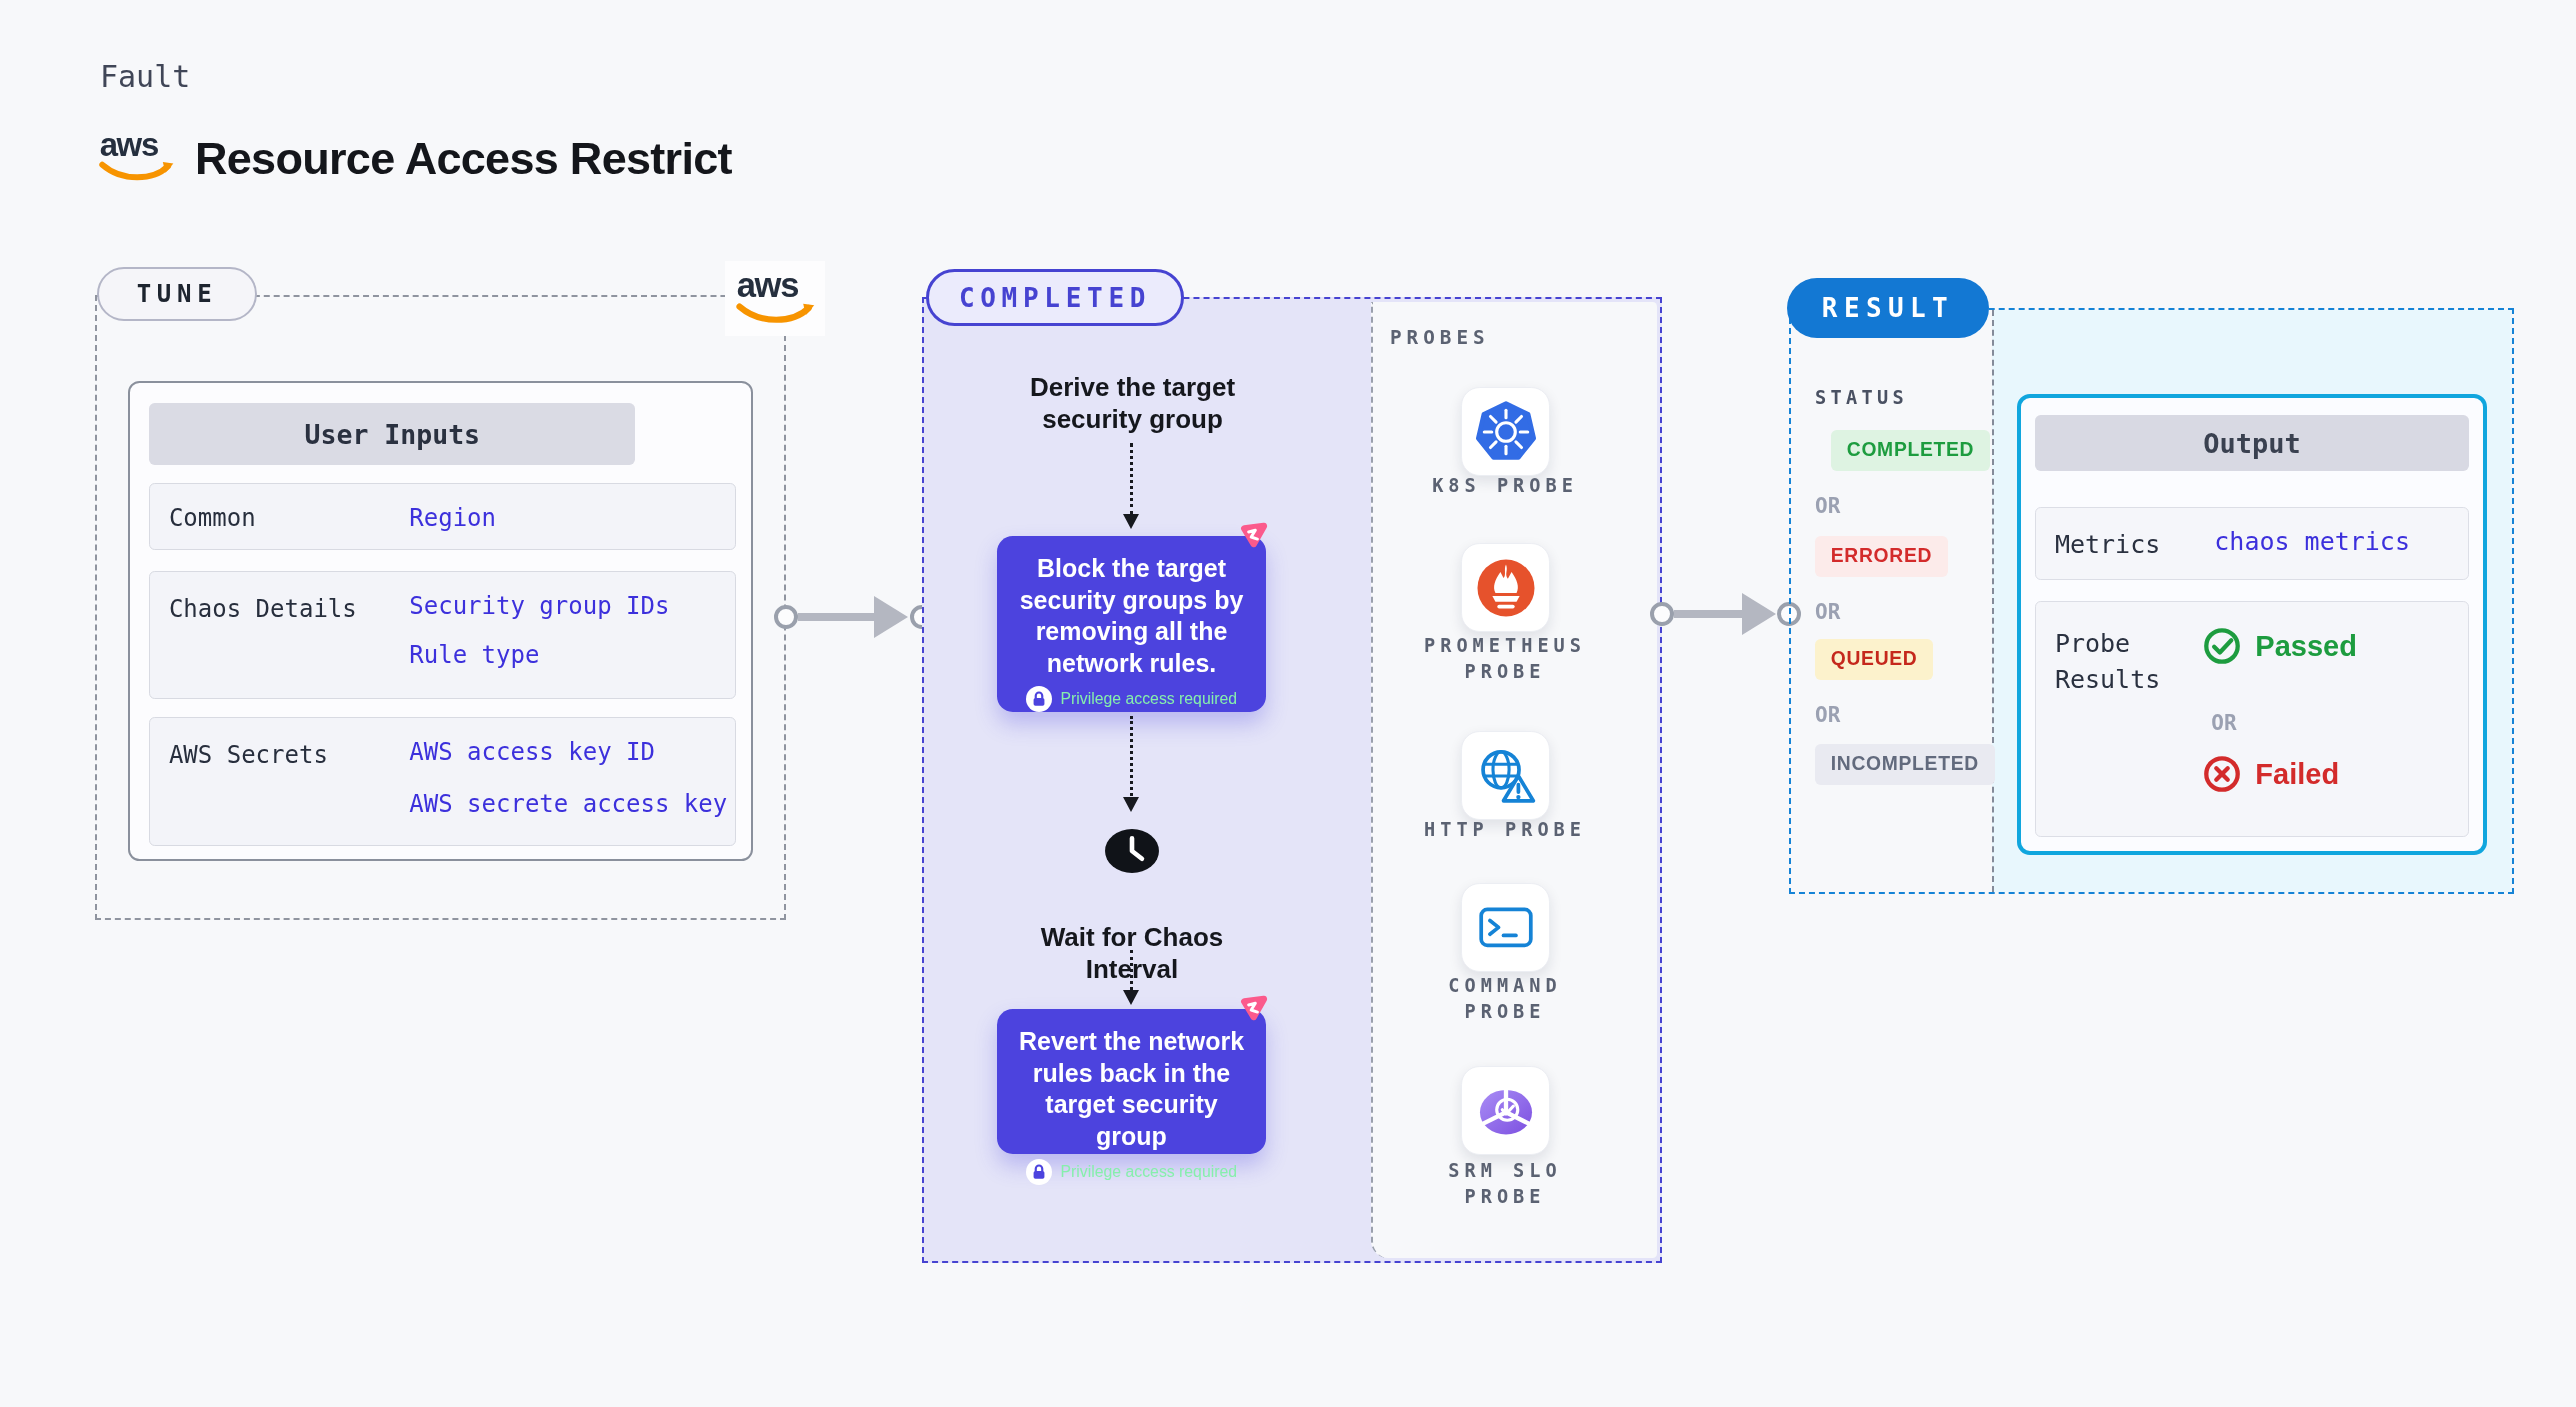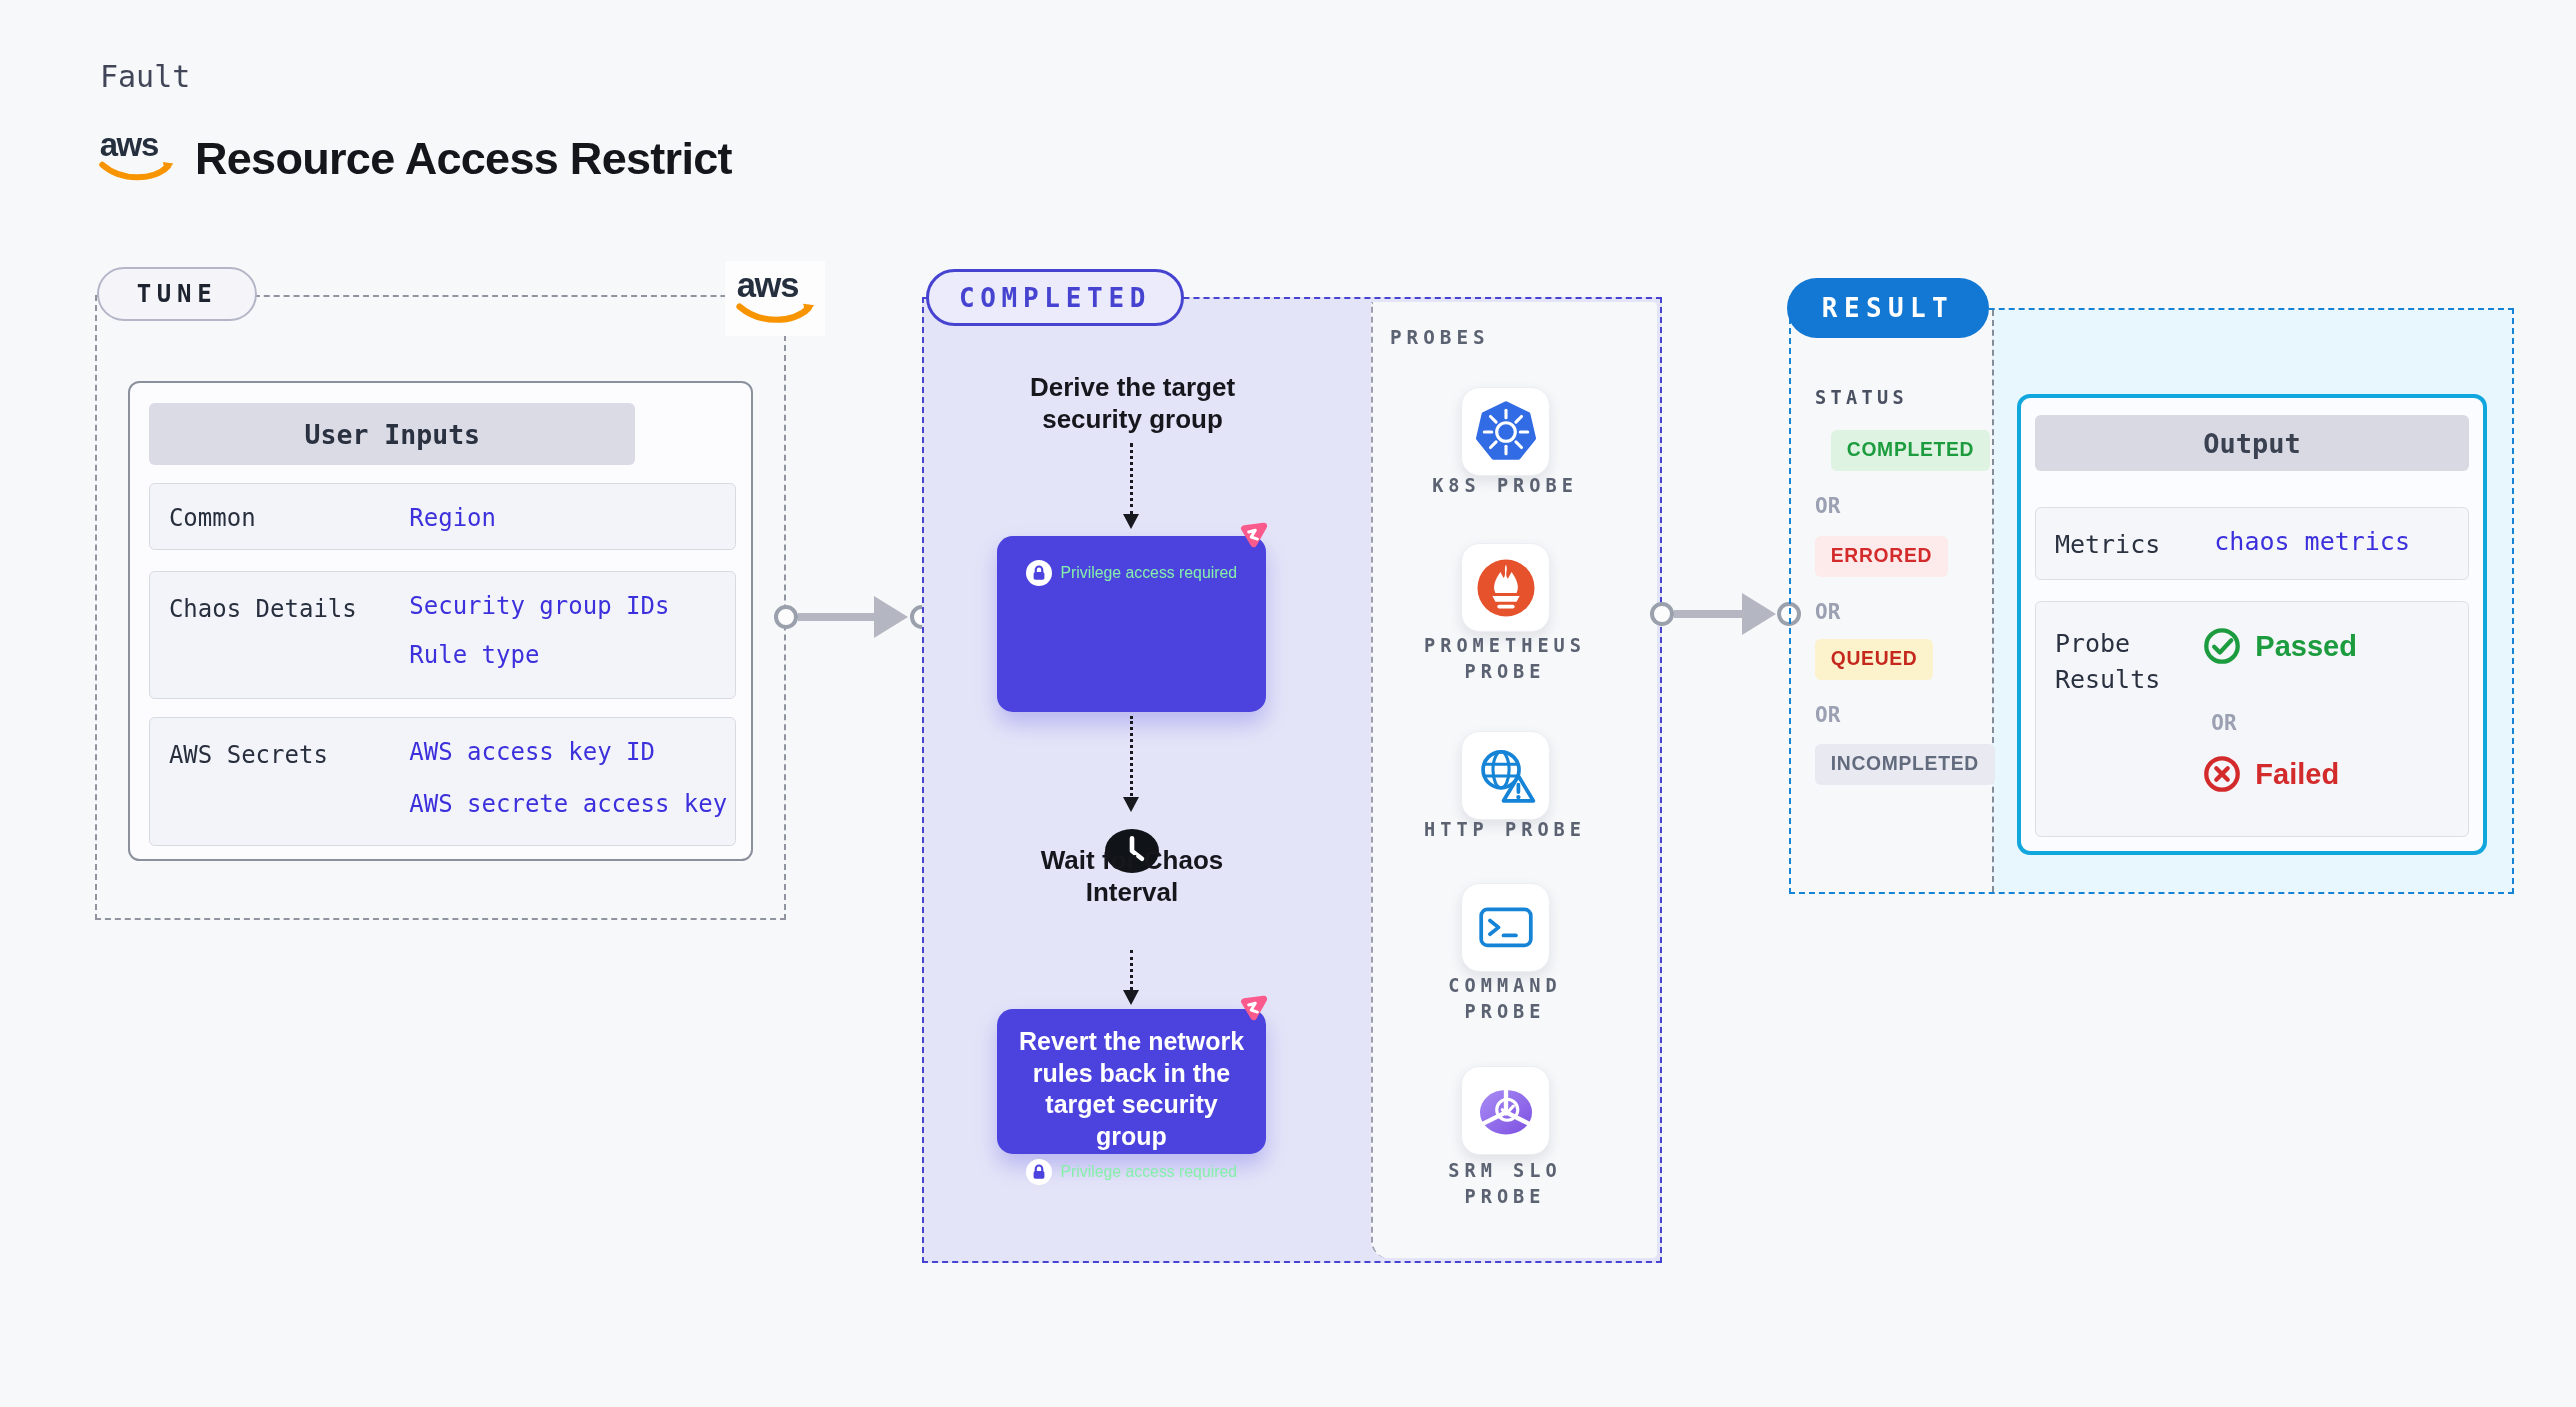--- a/index.html
+++ b/index.html
@@ -133,20 +133,21 @@
   <div class="abs frame-exec" style="left:922px;top:297px;width:740px;height:966px;box-sizing:border-box;">
     <div class="abs probes-panel" style="right:2.9px;top:2.9px;bottom:2.9px;width:284px;"></div>
   </div>
   <div class="abs pill pill-exec" style="left:926px;top:269px;width:258px;height:57px;">COMPLETED</div>
 
   <div class="abs flow-text" style="left:989px;top:371px;width:287px;">Derive the target security group</div>
   <div class="abs dotline" style="left:1130px;top:443px;height:72px;"></div>
   <div class="abs downhead" style="left:1123px;top:514px;"></div>
 
   <div class="abs fault-box" style="left:997px;top:536px;width:269px;height:176px;">
+    <div class="fault-box-text">Block the target security groups by removing all the network rules.</div>
     <div class="priv-row">
       <svg width="26" height="26" viewBox="0 0 36 36">
         <circle cx="18" cy="18" r="18" fill="#ffffff"></circle>
         <path d="M13.5 17 V13.5 a4.5 4.5 0 0 1 9 0 V17" stroke="#4c43de" stroke-width="3" fill="none"></path>
         <rect x="10.5" y="16.5" width="15" height="11" rx="2.5" fill="#4c43de"></rect>
       </svg>
       <span class="priv-text">Privilege access required</span>
     </div>
   </div>
   <div class="abs" style="left:1231px;top:516px;">
@@ -160,21 +161,21 @@
 
   <div class="abs dotline" style="left:1130px;top:716px;height:80px;"></div>
   <div class="abs downhead" style="left:1123px;top:797px;"></div>
 
   <div class="abs" style="left:1105px;top:829px;">
     <svg width="54" height="44" viewBox="0 0 76 62">
       <ellipse cx="38" cy="31" rx="38" ry="31" fill="#101318"></ellipse>
       <path d="M38 13 V31 L52 42" stroke="#ffffff" stroke-width="6.5" fill="none" stroke-linecap="round" stroke-linejoin="round"></path>
     </svg>
   </div>
-  <div class="abs flow-text" style="left:1003px;top:844px;width:258px;">Wait for Chaos Interval</div>
+  <div class="abs flow-text" style="left:1003px;top:921px;width:258px;">Wait for Chaos Interval</div>
 
   <div class="abs dotline" style="left:1130px;top:950px;height:40px;"></div>
   <div class="abs downhead" style="left:1123px;top:990px;"></div>
 
   <div class="abs fault-box" style="left:997px;top:1009px;width:269px;height:145px;">
     <div class="fault-box-text">Revert the network rules back in the target security group</div>
     <div class="priv-row">
       <svg width="26" height="26" viewBox="0 0 36 36">
         <circle cx="18" cy="18" r="18" fill="#ffffff"></circle>
         <path d="M13.5 17 V13.5 a4.5 4.5 0 0 1 9 0 V17" stroke="#4c43de" stroke-width="3" fill="none"></path>

